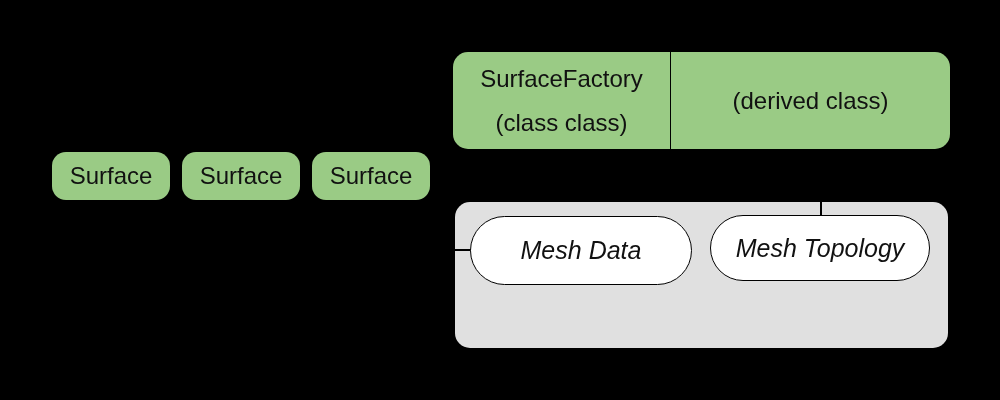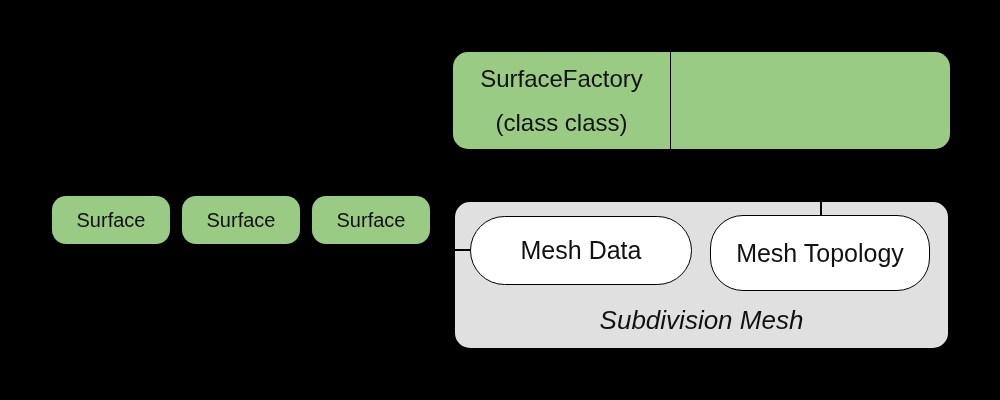--- a/index.html
+++ b/index.html
@@ -22,23 +22,22 @@
   .surface-chip {
     position: absolute;
     top: 152px;
     width: 118px;
     height: 48px;
     background: #9ACB85;
     border-radius: 14px;
     display: flex;
     align-items: center;
     justify-content: center;
-    font-size: 20px;
+    font-size: 24px;
     color: #111111;
-    margin-top: 44px;
   }
   .surface-chip.c1 { left: 52px; }
   .surface-chip.c2 { left: 182px; }
   .surface-chip.c3 { left: 312px; }
 
   
   .factory-box {
     position: absolute;
     left: 453px;
     top: 52px;
@@ -70,36 +69,37 @@
     background: #E0E0E0;
     border-radius: 15px;
   }
   .oval {
     position: absolute;
     background: #FFFFFF;
     border: 1.5px solid #000000;
     display: flex;
     align-items: center;
     justify-content: center;
+    font-style: italic;
     font-size: 25px;
     color: #111111;
     box-sizing: border-box;
   }
   .oval.mesh-data {
     left: 15px;
     top: 14px;
     width: 222px;
     height: 69px;
     border-radius: 35px;
   }
   .oval.mesh-topology {
     left: 255px;
     top: 13px;
     width: 220px;
-    height: 76px;
+    height: 66px;
     border-radius: 33px;
   }
   .subdivision-caption {
     position: absolute;
     left: 0;
     right: 0;
     top: 103px;
     text-align: center;
     font-style: italic;
     font-size: 26px;
@@ -125,28 +125,28 @@
   <div class="surface-chip c3">
     <span>Surface</span>
   </div>
 
   <div class="factory-box">
     <div class="factory-cell left">
       <span>SurfaceFactory</span>
       <span>(class class)</span>
     </div>
     <div class="factory-cell right">
+      <span>(derived class)</span>
     </div>
   </div>
 
   <div class="subdivision-box">
     <div class="stub h-mesh-data"></div>
     <div class="stub v-mesh-topology"></div>
     <div class="oval mesh-data">
       <span>Mesh Data</span>
     </div>
     <div class="oval mesh-topology">
       <span>Mesh Topology</span>
     </div>
-    <div class="subdivision-caption">Subdivision Mesh</div>
   </div>
 
 </div>
 
 </body></html>

